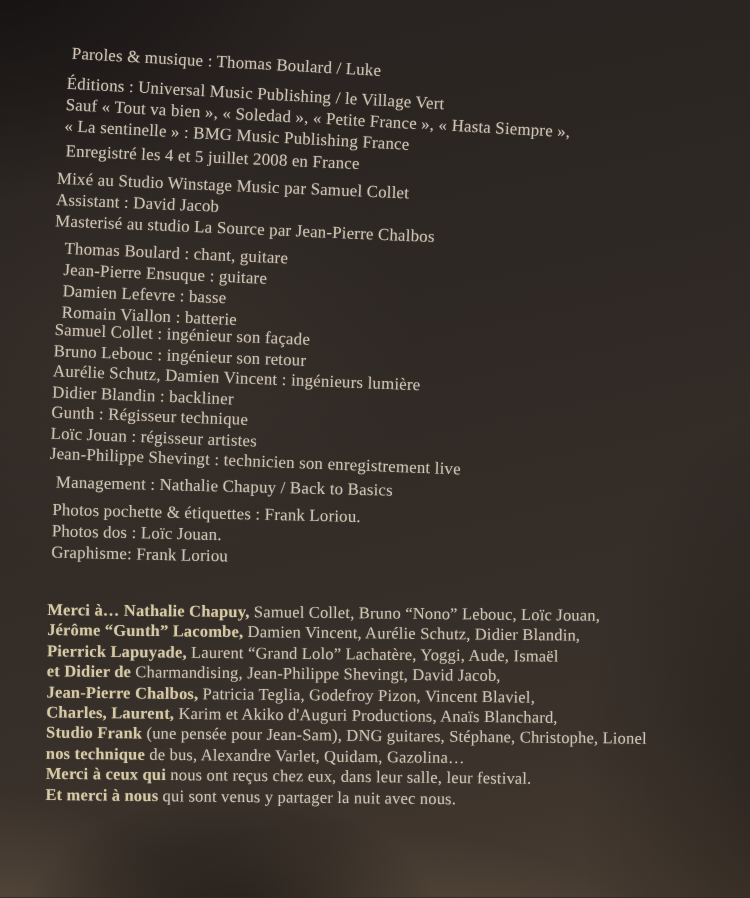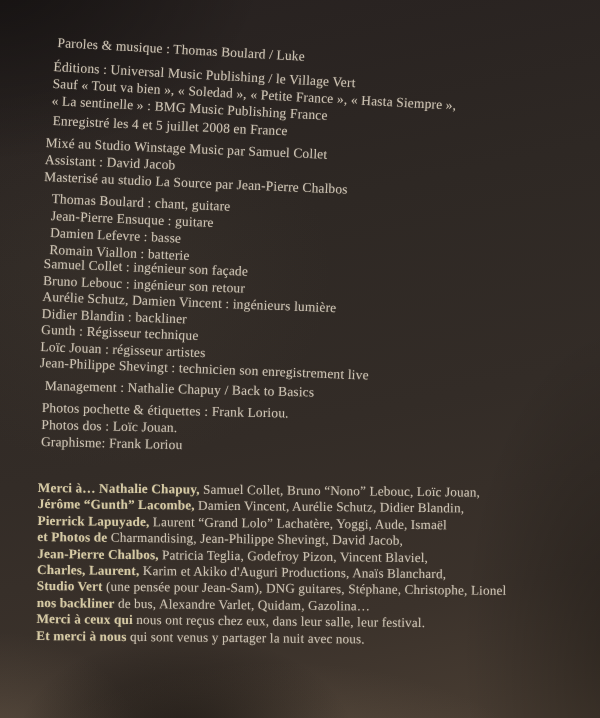--- a/index.html
+++ b/index.html
@@ -85,23 +85,23 @@
     <div class="blk" id="sec-h">
       <div>Photos pochette &amp; étiquettes : Frank Loriou.</div>
       <div>Photos dos : Loïc Jouan.</div>
       <div>Graphisme: Frank Loriou</div>
     </div>
 
     <div class="blk" id="thanks">
       <div><span class="b">Merci à… Nathalie Chapuy,</span><span> Samuel Collet, Bruno “Nono” Lebouc, Loïc Jouan,</span></div>
       <div><span class="b">Jérôme “Gunth” Lacombe,</span><span> Damien Vincent, Aurélie Schutz, Didier Blandin,</span></div>
       <div><span class="b">Pierrick Lapuyade,</span><span> Laurent “Grand Lolo” Lachatère, Yoggi, Aude, Ismaël</span></div>
-      <div><span class="b">et Photos de</span><span> Charmandising, Jean-Philippe Shevingt, David Jacob,</span></div>
+      <div><span class="b">et Didier de</span><span> Charmandising, Jean-Philippe Shevingt, David Jacob,</span></div>
       <div><span class="b">Jean-Pierre Chalbos,</span><span> Patricia Teglia, Godefroy Pizon, Vincent Blaviel,</span></div>
       <div><span class="b">Charles, Laurent,</span><span> Karim et Akiko d'Auguri Productions, Anaïs Blanchard,</span></div>
-      <div><span class="b">Studio Vert</span><span> (une pensée pour Jean-Sam), DNG guitares, Stéphane, Christophe, Lionel</span></div>
-      <div><span class="b">nos backliner</span><span> de bus, Alexandre Varlet, Quidam, Gazolina…</span></div>
+      <div><span class="b">Studio Frank</span><span> (une pensée pour Jean-Sam), DNG guitares, Stéphane, Christophe, Lionel</span></div>
+      <div><span class="b">nos technique</span><span> de bus, Alexandre Varlet, Quidam, Gazolina…</span></div>
       <div><span class="b">Merci à ceux qui</span><span> nous ont reçus chez eux, dans leur salle, leur festival.</span></div>
       <div><span class="b">Et merci à nous</span><span> qui sont venus y partager la nuit avec nous.</span></div>
     </div>
 
   </div>
 </div>
 
 </body></html>

